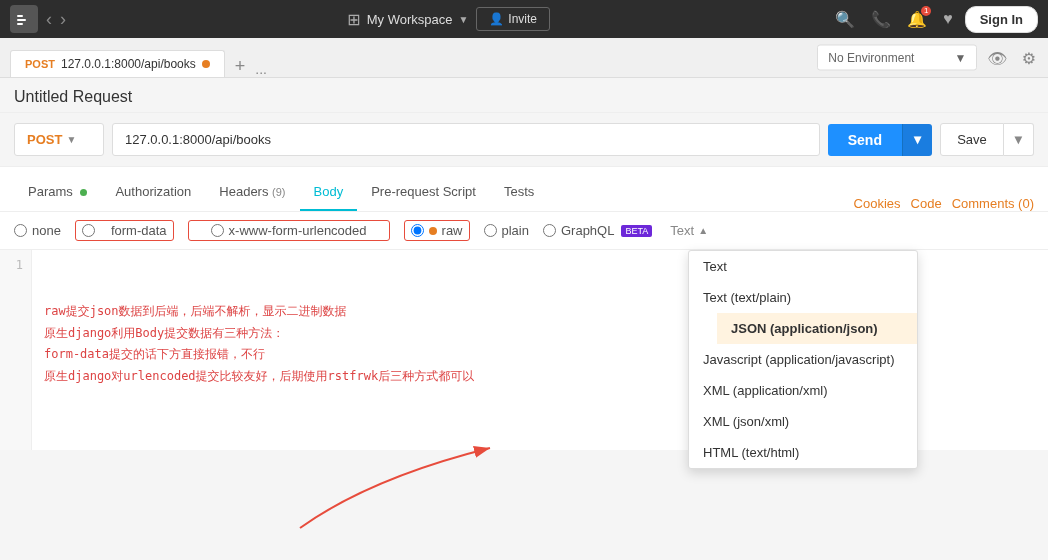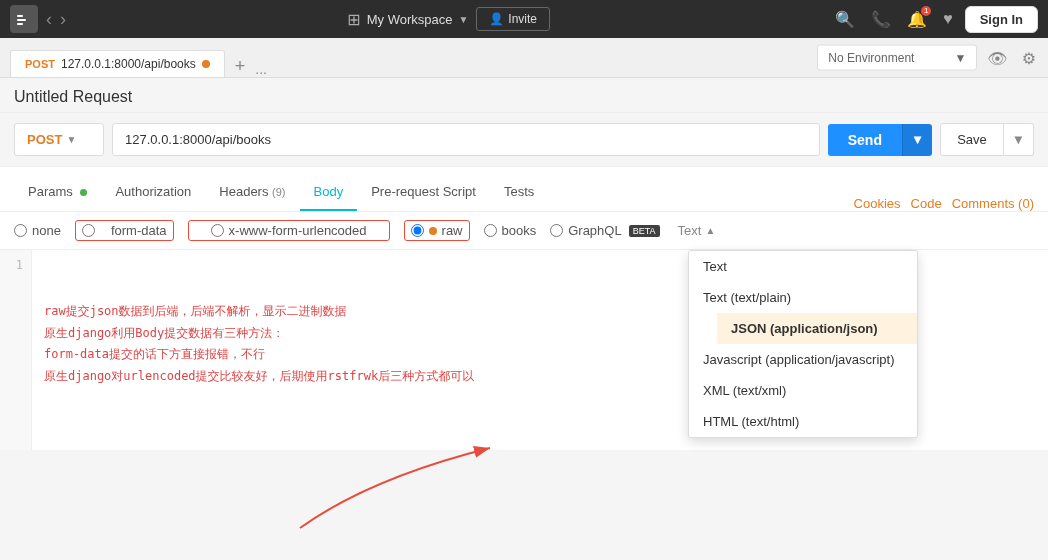--- a/index.html
+++ b/index.html
@@ -45,21 +45,21 @@
     }
     .nav-badge {
       position: absolute; top: 0; right: 0;
       background: #e74c3c; color: white; border-radius: 50%;
       width: 10px; height: 10px; font-size: 8px;
       display: flex; align-items: center; justify-content: center;
     }
 
     .sign-in-btn {
       background: #fff; border: 1px solid #ddd; color: #333;
-      padding: 5px 14px; border-radius: 6px; cursor: pointer;
+      padding: 5px 14px; border-radius: 11px; cursor: pointer;
       font-size: 13px; font-weight: 600;
     }
     .tab {
       background: #fff; border: 1px solid #ddd; border-bottom: none;
       padding: 6px 14px; border-radius: 3px 3px 0 0; cursor: pointer;
       display: flex; align-items: center; gap: 6px; font-size: 12px;
       color: #333;
     }
     .tab .method { color: #e67e22; font-weight: bold; font-size: 11px; }
     .tab-dot { width: 8px; height: 8px; background: #e67e22; border-radius: 50%; }
@@ -143,21 +143,21 @@
       border-bottom: 1px solid #eee; background: #fff;
     }
     .body-opt {
       display: flex; align-items: center; gap: 5px; font-size: 13px; color: #555; cursor: pointer;
     }
     .body-opt input[type=radio] { cursor: pointer; }
     .opt-bordered {
       border: 1px solid #e74c3c; border-radius: 3px; padding: 2px 6px;
     }
     .beta-badge {
-      background: #404040; color: white; font-size: 9px;
+      background: #6d28d9; color: white; font-size: 9px;
       padding: 1px 4px; border-radius: 2px; margin-left: 2px;
     }
 
     .text-dropdown {
       display: flex; align-items: center; gap: 4px; color: #888;
       cursor: pointer; font-size: 13px; margin-left: 4px;
     }
     .text-arrow { font-size: 10px; }
 
     
@@ -337,21 +337,21 @@
     <input type="radio" name="body-type" style="">
     <span>x-www-form-urlencoded</span>
   </label>
   <label class="body-opt opt-bordered" style="border:1.5px solid #e74c3c; border-radius:3px; padding:2px 6px;">
     <input type="radio" name="body-type" checked="" style="">
     <span style="width:8px;height:8px;background:#e67e22;border-radius:50%;display:inline-block;"></span>
     <span>raw</span>
   </label>
   <label class="body-opt">
     <input type="radio" name="body-type" style="">
-    <span>books</span>
+    <span>plain</span>
   </label>
   <label class="body-opt">
     <input type="radio" name="body-type" style="">
     <span>GraphQL</span>
     <span class="beta-badge">BETA</span>
   </label>
   <div class="text-dropdown">
     <span>Text</span>
     <span class="text-arrow">▲</span>
   </div>
@@ -379,16 +379,17 @@
     <path d="M 10 90 Q 80 40 200 10" stroke="#e74c3c" stroke-width="2" fill="none" marker-end="url(#arrowhead)"></path>
   </svg>
 
   <div class="dropdown-overlay" style="position: absolute; right: 130px; top: 0px; z-index: 100;">
     <div class="dropdown-item">Text</div>
     <div class="dropdown-item">Text (text/plain)</div>
     <div class="dropdown-item highlighted" style="background:#fff3e0;margin-left:28px;">
       <strong>JSON (application/json)</strong>
     </div>
     <div class="dropdown-item">Javascript (application/javascript)</div>
-    <div class="dropdown-item">XML (text/xml)</div>
+    <div class="dropdown-item">XML (application/xml)</div>
+    <div class="dropdown-item">XML (json/xml)</div>
     <div class="dropdown-item">HTML (text/html)</div>
   </div>
 </div>
 
 </body></html>

